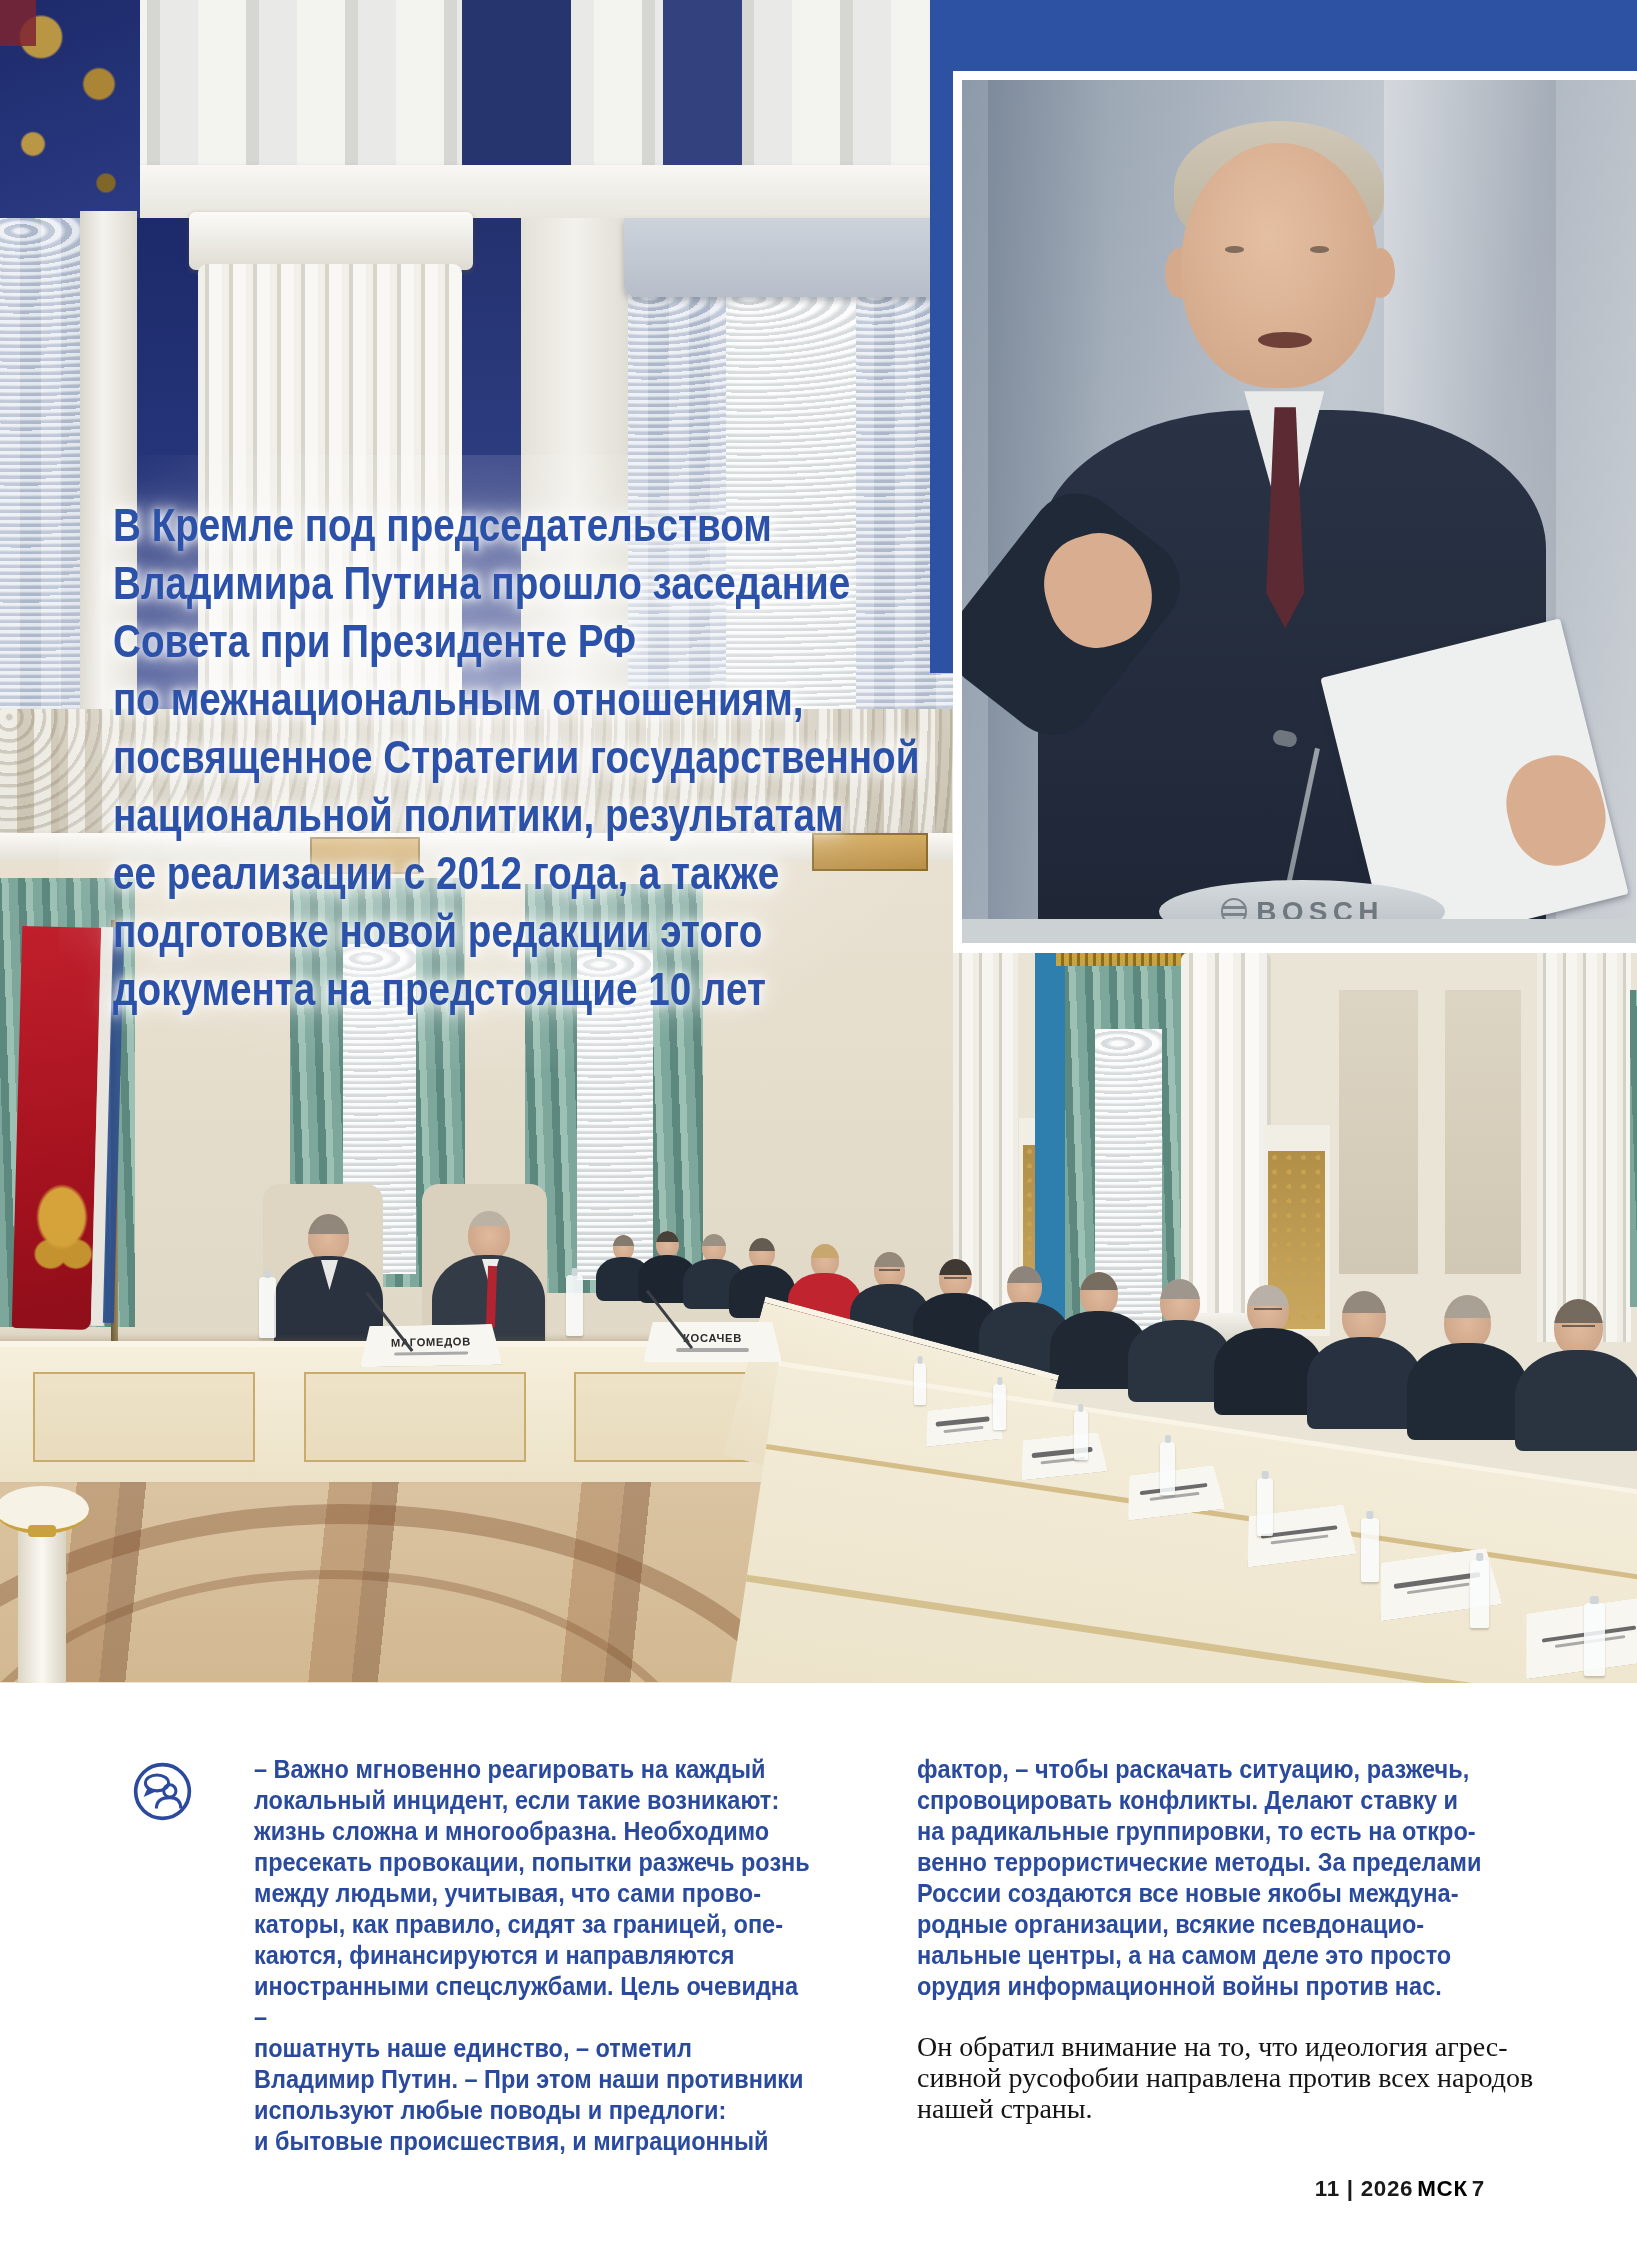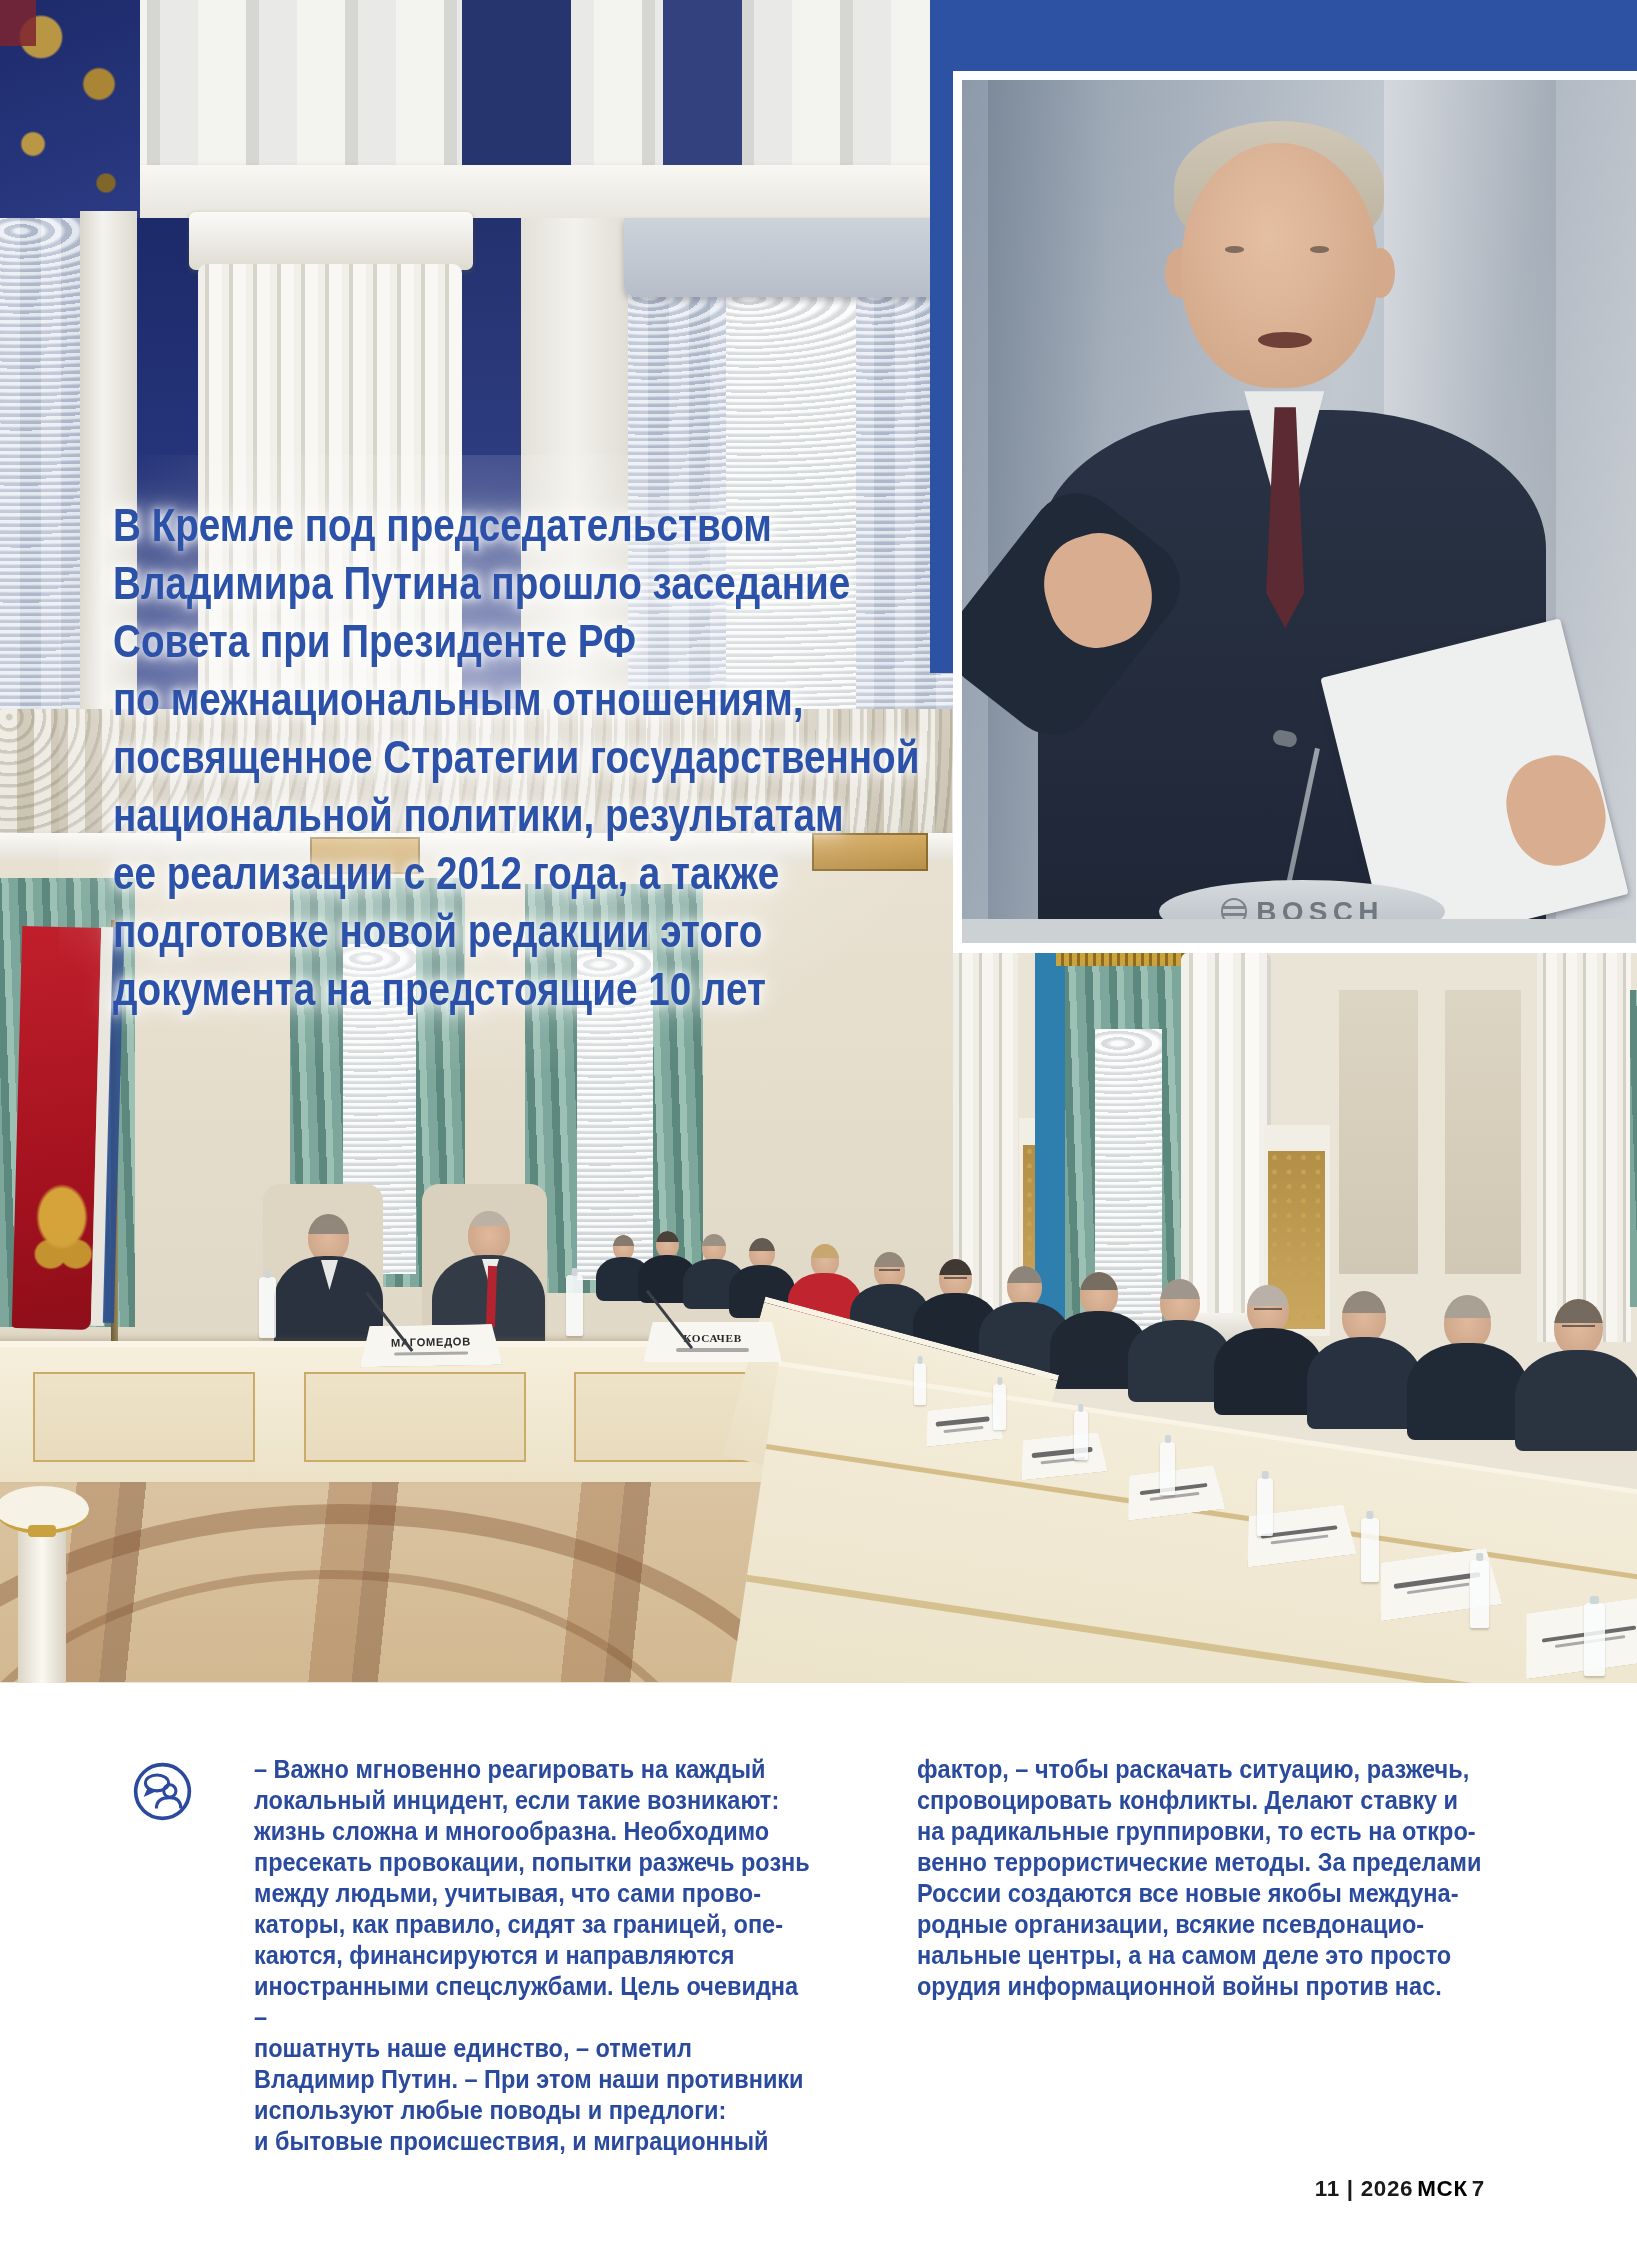--- a/index.html
+++ b/index.html
@@ -294,21 +294,21 @@
          border-top:5.3px solid #f9f4e6;">
       <div class="abs" style="left:0;top:79px;width:100%;height:5.3px;background:#cdb274;opacity:.8;"></div>
       <div class="abs" style="left:0;top:211px;width:100%;height:6.6px;background:#c4a866;opacity:.6;"></div>
     </div>
 
     <div class="plate" style="left:360px;top:1325px;width:142px;height:41px;transform:rotate(-1deg);">
       <span style="font-size:11.2px;font-weight:bold;color:#2b2b2b;letter-spacing:0.7px;">МАГОМЕДОВ</span>
       <span class="pl2"></span>
     </div>
     <div class="plate" style="left:643px;top:1322px;width:139px;height:40px;">
-      <span style="font-size:11.2px;font-weight:bold;color:#2b2b2b;letter-spacing:0.7px;font-family:Liberation Serif, serif;">КОСАЧЕВ</span>
+      <span style="font-size:11.2px;font-weight:bold;color:#2b2b2b;letter-spacing:0.7px;">КОСАЧЕВ</span>
       <span class="pl2"></span>
     </div>
 
     <div class="abs" style="left:388px;top:1285px;width:2.6px;height:74px;background:#3a3f45;transform:rotate(-38deg);"></div>
     <div class="abs" style="left:668px;top:1283px;width:2.6px;height:73px;background:#3a3f45;transform:rotate(-38deg);"></div>
 
     <div id="plates-layer">
         <div class="plate" style="left: 924px; top: 1407px; width: 78px; height: 36px; transform: rotate(-6deg);">
           <span class="pl1"></span>
           <span class="pl2"></span>
@@ -442,18 +442,21 @@
 используют любые поводы и предлоги:
 и бытовые происшествия, и миграционный</div>
     <div class="col" style="left:917px;top:71px;width:660px;">фактор, – чтобы раскачать ситуацию, разжечь,
 спровоцировать конфликты. Делают ставку и
 на радикальные группировки, то есть на откро-
 венно террористические методы. За пределами
 России создаются все новые якобы междуна-
 родные организации, всякие псевдонацио-
 нальные центры, а на самом деле это просто
 орудия информационной войны против нас.</div>
+    <div class="closing">Он обратил внимание на то, что идеология агрес-
+сивной русофобии направлена против всех народов
+нашей страны.</div>
     <div class="footer">
       <span>11 | 2026</span><span class="gray">МСК</span><span>7</span>
     </div>
   </div>
 </div>
 
 
 </body></html>

